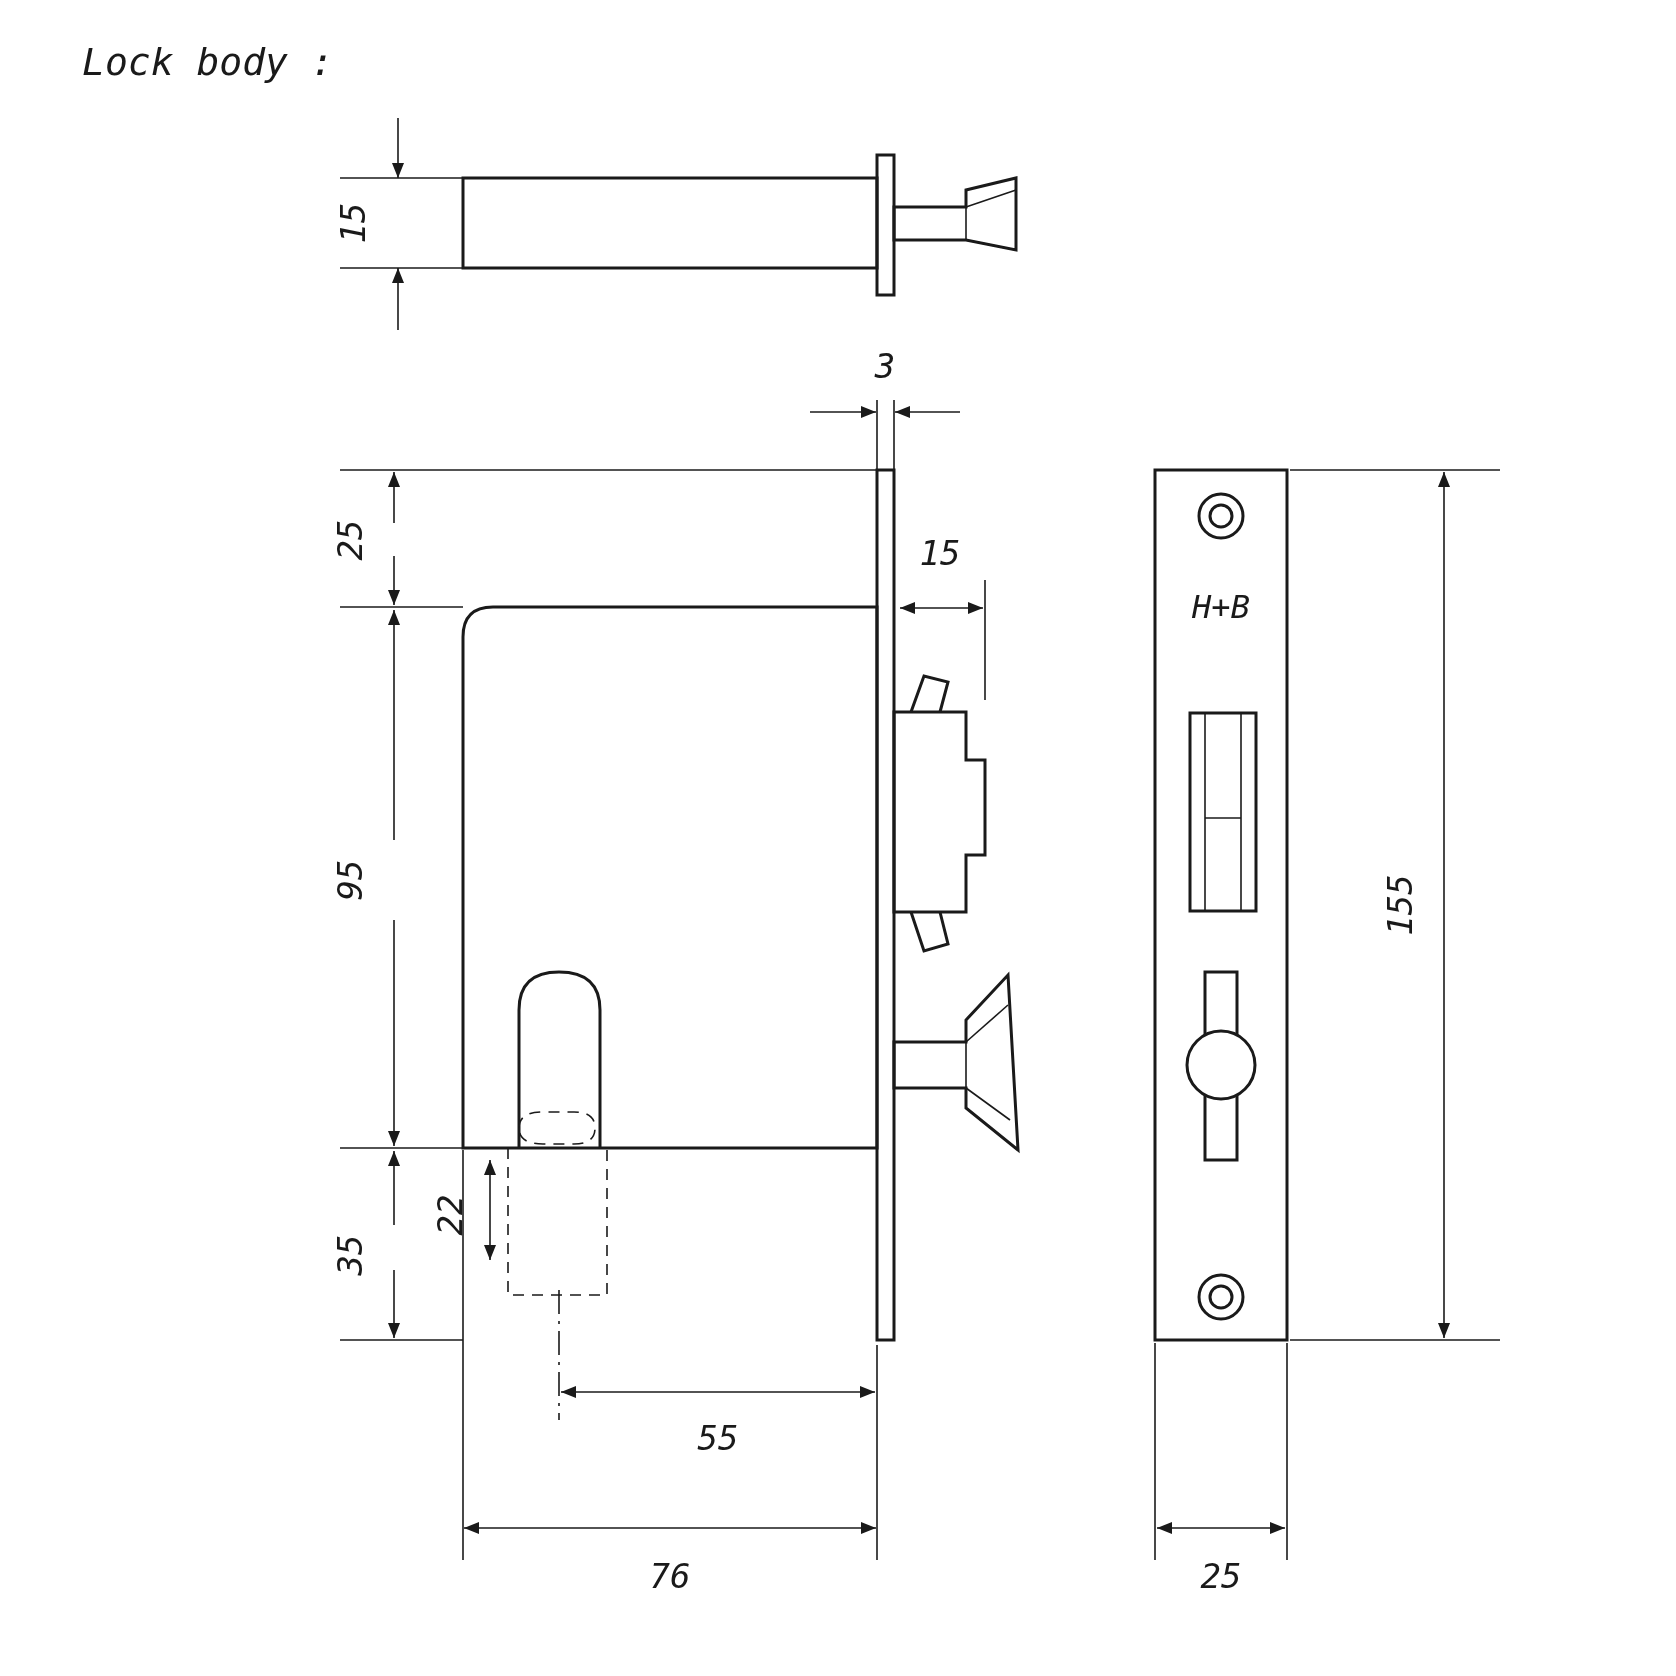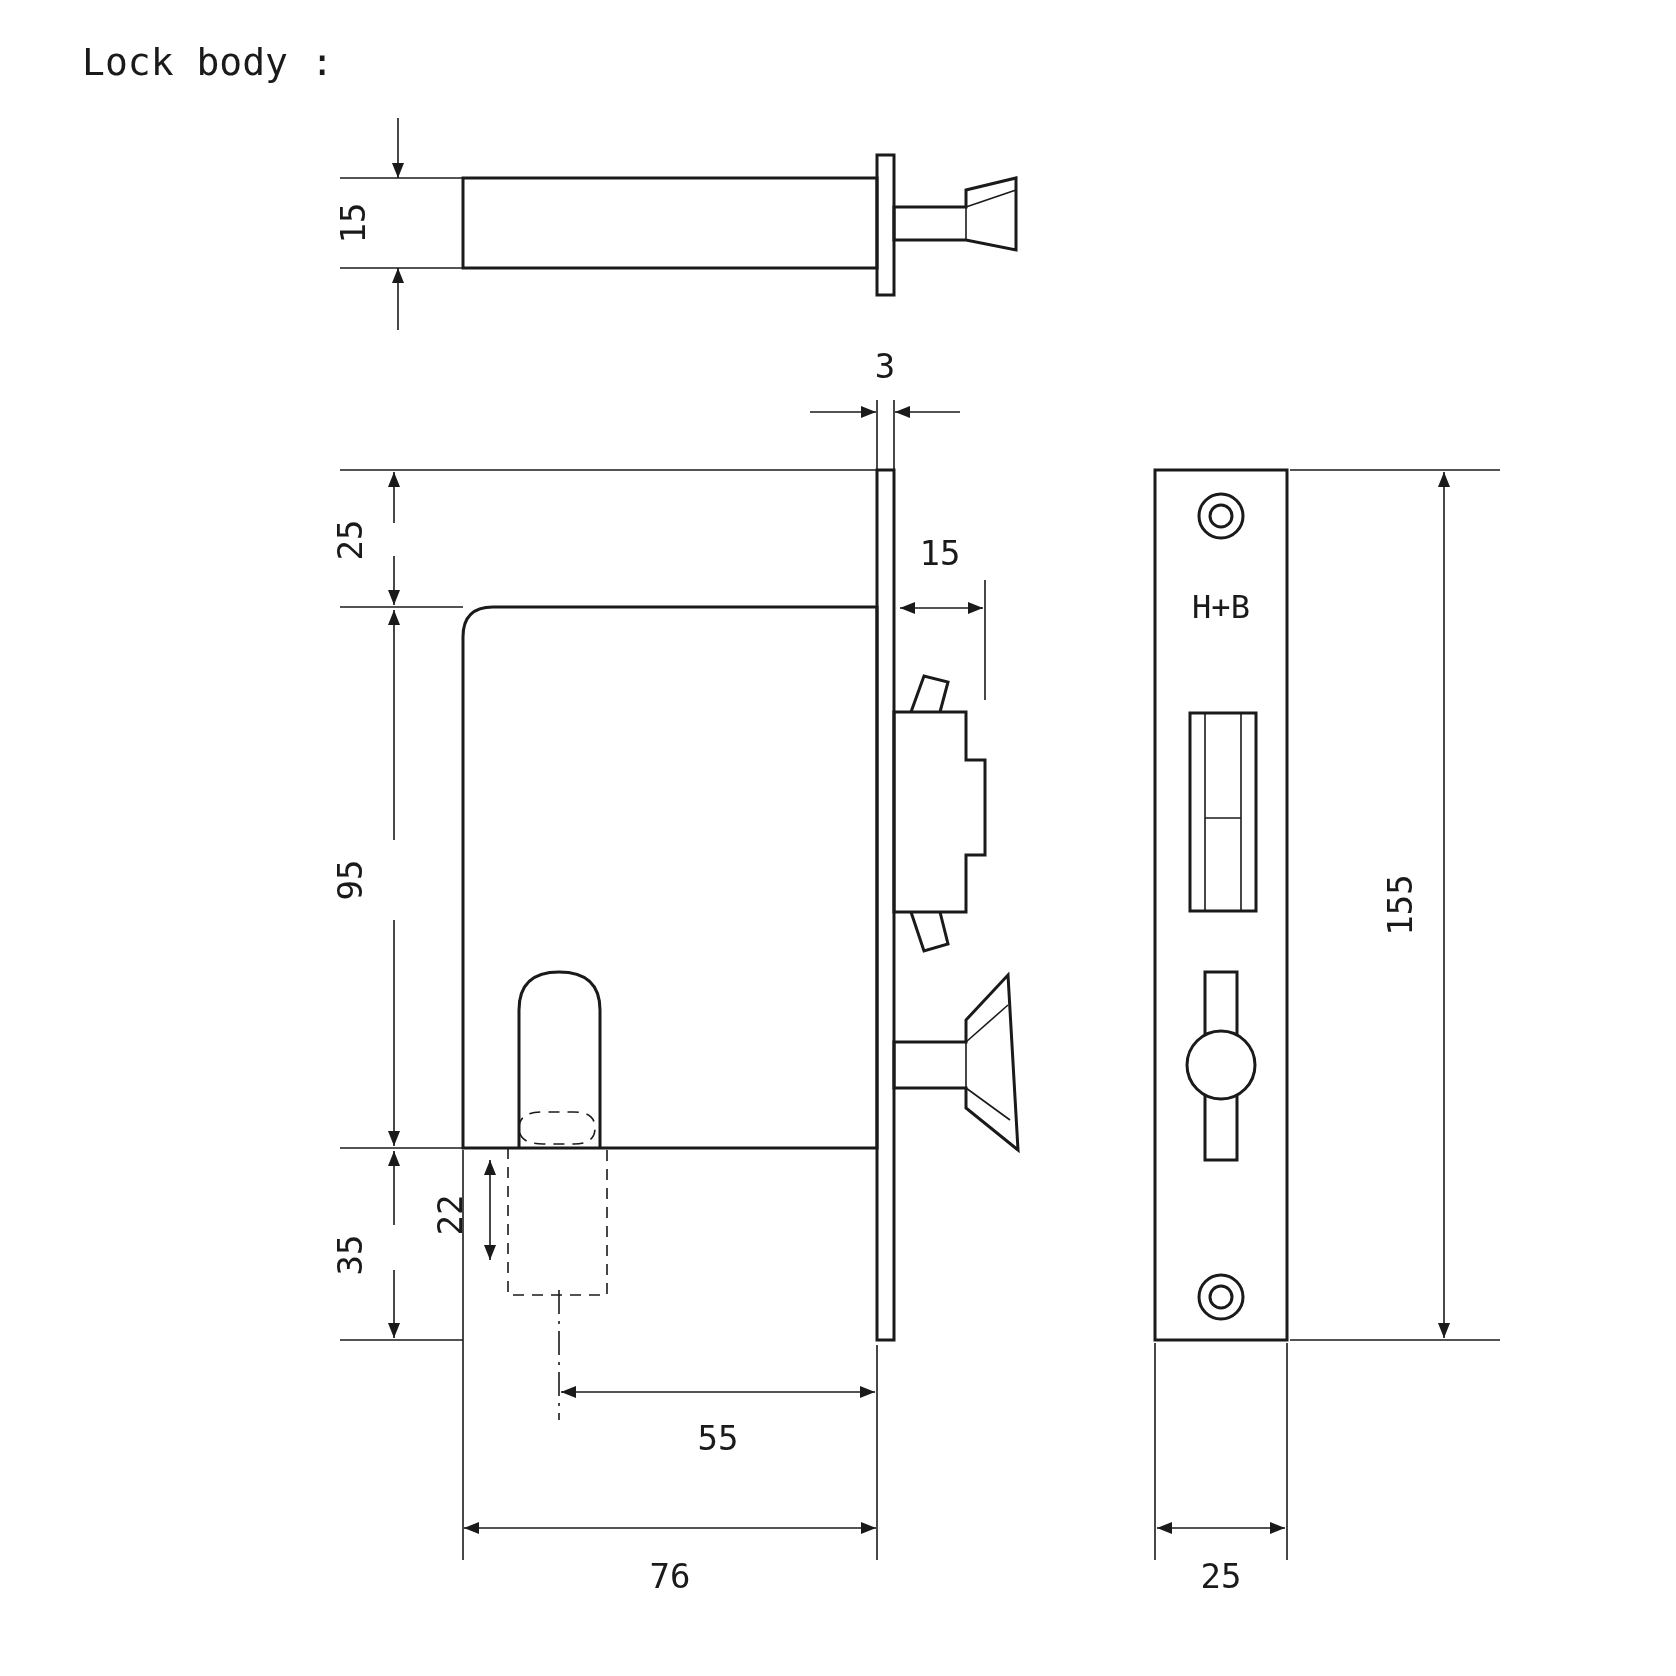--- a/index.html
+++ b/index.html
@@ -13,20 +13,21 @@
     font-family: "DejaVu Sans Mono", monospace;
     color: #1a1a1a;
     position: relative;
     overflow: hidden;
   }
   #stage {
     position: absolute;
     left: 0; top: 0;
     width: 1428px;
     height: 1676px;
+    font-style: italic;
   }
   #stage svg {
     display: block;
     width: 1676px;
     height: 1676px;
   }
   .title-text {
     font-family: "DejaVu Sans Mono", monospace;
     font-size: 38px;
     fill: #1a1a1a;

